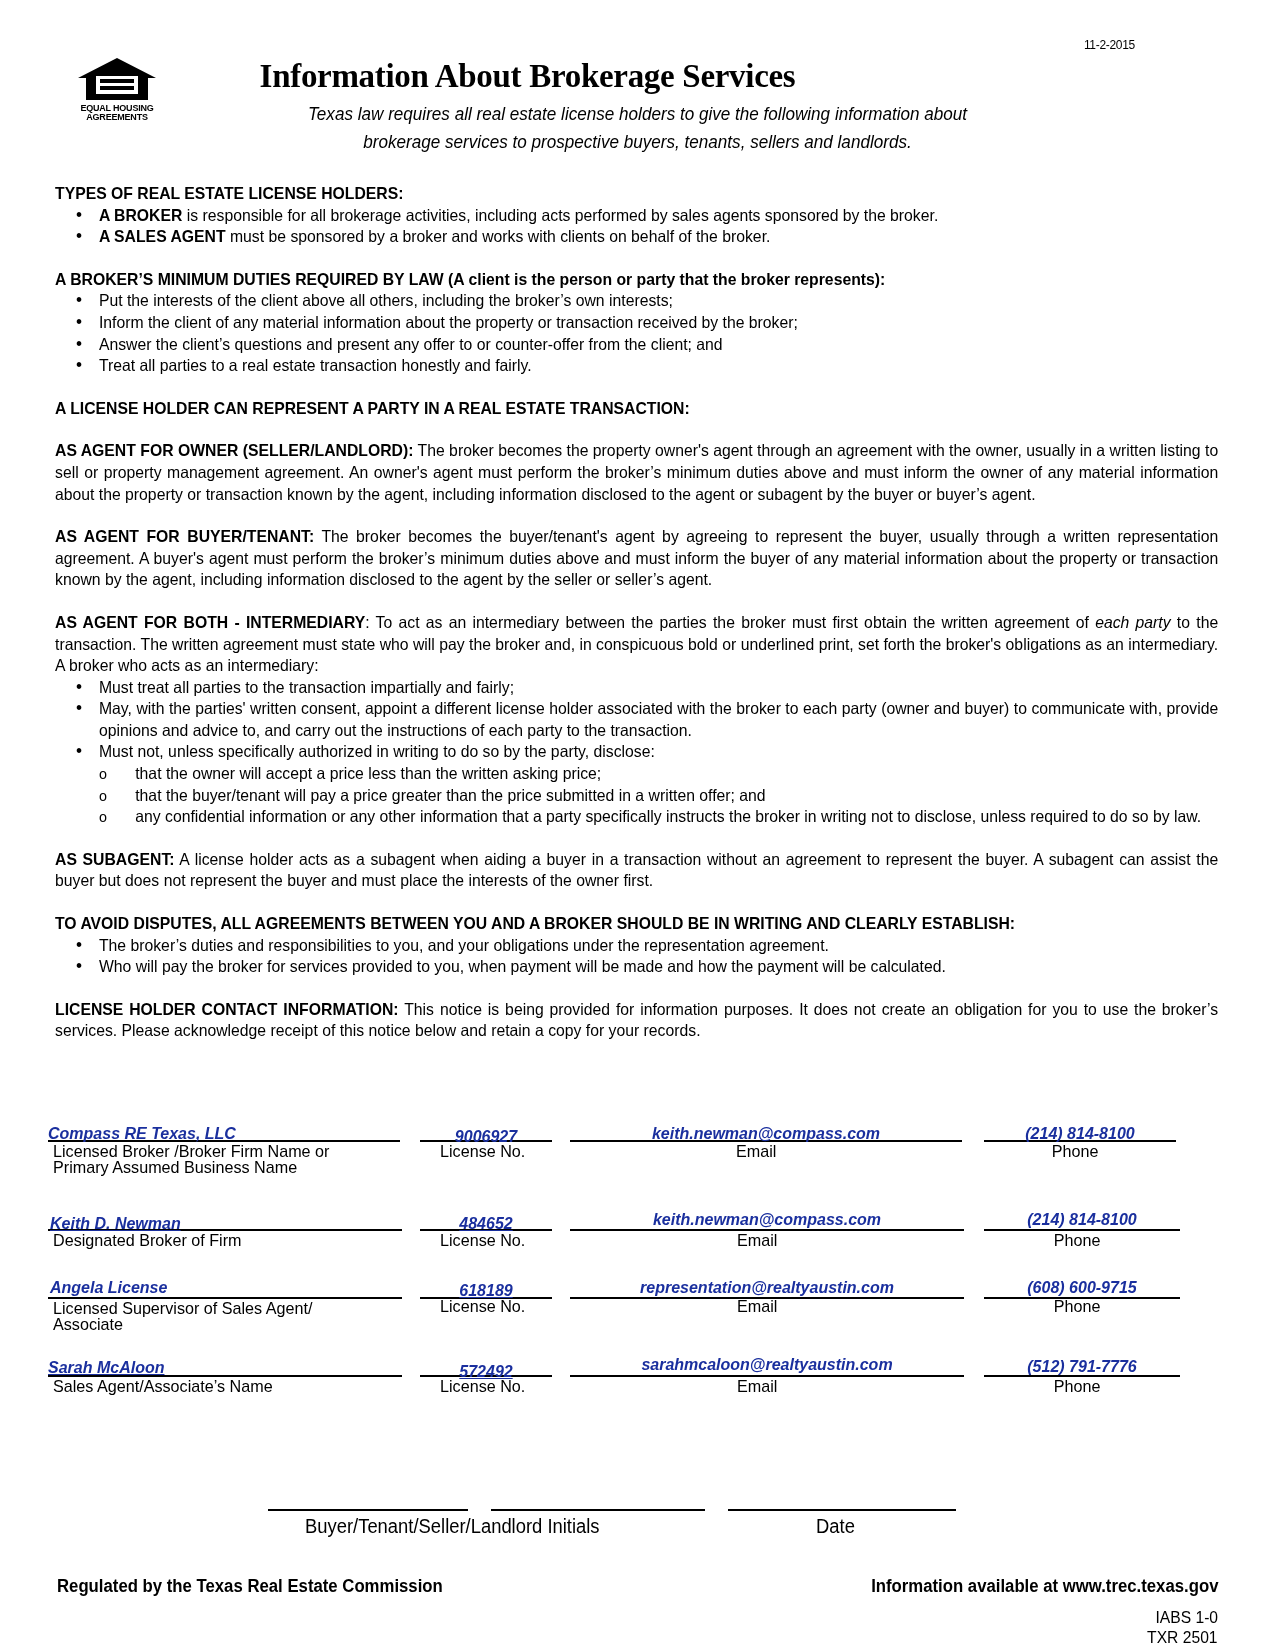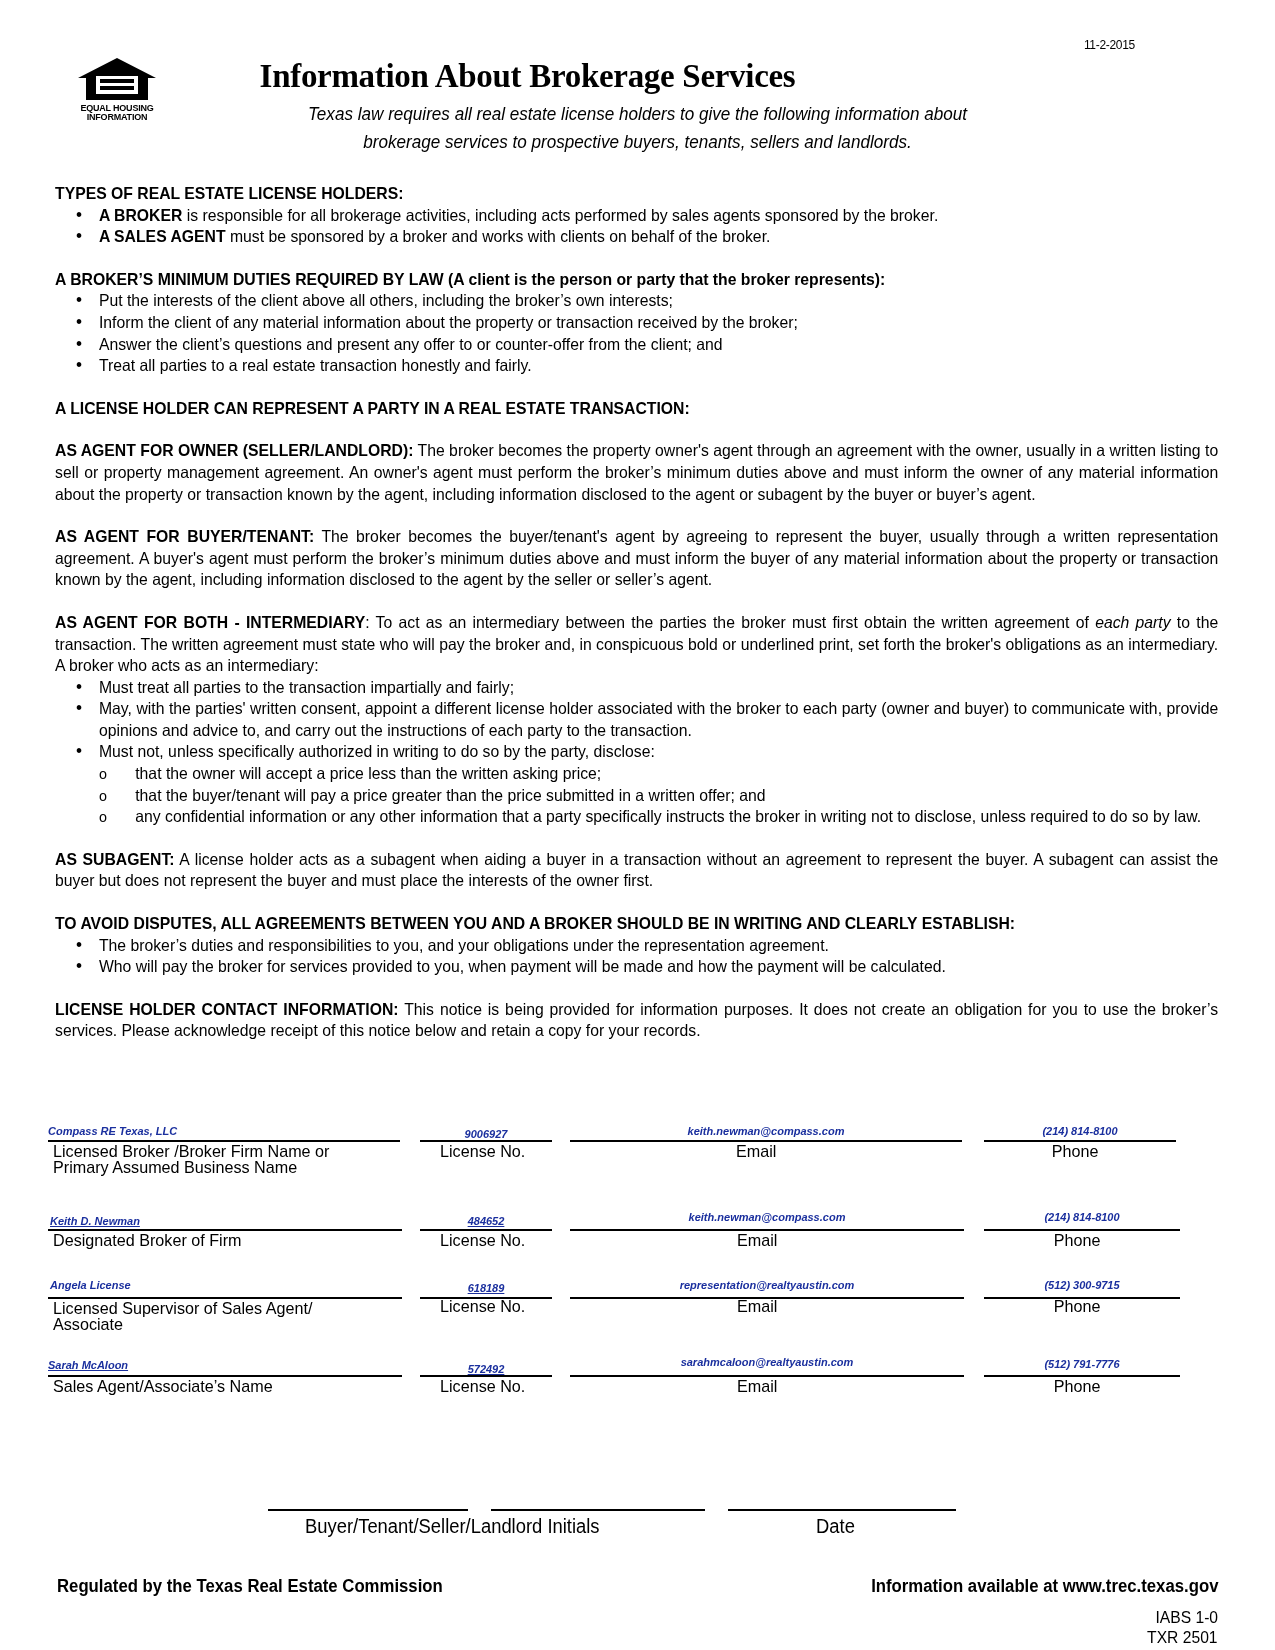--- a/index.html
+++ b/index.html
@@ -15,21 +15,21 @@
   .body p { margin: 0; text-align: justify; }
   .body h4 { margin: 0; font-size: 16.5px; font-weight: bold; }
   .body ul { margin: 0; padding-left: 46px; list-style: none; }
   .body ul li { position: relative; text-align: justify; }
   .body ul li::before { content: "\2022"; position: absolute; left: -24px; font-size: 18px; }
   .body ul.sub { padding-left: 84px; }
   .body ul.sub li::before { content: "o"; left: -38px; font-size: 15px; }
   .gap { height: 21px; }
   .body { transform: scaleX(0.955); transform-origin: left top; width: 1218px; }
   .sig-row { position: absolute; left: 0; width: 1275px; }
-  .sig-val { position: absolute; bottom: 0; color: #1a2f9e; font-weight: bold; font-style: italic; font-size: 11px; white-space: nowrap; }
+  .sig-val { position: absolute; bottom: 0; color: #1a2f9e; font-weight: bold; font-style: italic; font-size: 16px; white-space: nowrap; }
   .sig-line { position: absolute; border-bottom: 2px solid #000; }
   .sig-lbl { position: absolute; font-size: 17px; line-height: 16px; white-space: nowrap; transform: scaleX(0.95); transform-origin: left top; }
   .center { text-align: center; }
   .initials-line { position: absolute; top: 1509px; height: 0; border-top: 2px solid #000; }
   .initials-lbl { position: absolute; top: 1515px; font-size: 20px; transform: scaleX(0.92); transform-origin: left top; }
   .foot { position: absolute; top: 1576px; font-weight: bold; font-size: 18px; transform: scaleX(0.93); }
   .formno { position: absolute; right: 57px; font-size: 17px; transform: scaleX(0.92); transform-origin: right top; }
 </style>
 </head>
 <body>
@@ -39,21 +39,21 @@
 <div class="abs logo">
   <svg width="82" height="44" viewBox="0 0 82 44">
     <polygon points="41,2 80,22 72,22 72,44 10,44 10,22 2,22" fill="#000"></polygon>
     <rect x="20" y="20" width="42" height="18" fill="#fff"></rect>
     <polygon points="41,8 68,20 14,20" fill="#000"></polygon>
     <rect x="20" y="14" width="42" height="6" fill="#000"></rect>
     <rect x="24" y="23" width="34" height="4" fill="#000"></rect>
     <rect x="24" y="30" width="34" height="4" fill="#000"></rect>
   </svg>
   <div class="lt" style="margin-top:4px">EQUAL HOUSING</div>
-  <div class="lt">INFORMATION</div>
+  <div class="lt">AGREEMENTS</div>
 </div>
 
 <div class="abs title">Information About Brokerage Services</div>
 <div class="abs subtitle">
   <div>Texas law requires all real estate license holders to give the following information about</div>
   <div>brokerage services to prospective buyers, tenants, sellers and landlords.</div>
 </div>
 
 <div class="abs body">
   <h4>TYPES OF REAL ESTATE LICENSE HOLDERS:</h4>
@@ -143,21 +143,21 @@
 </div>
 
 <div class="sig-row" style="top:1277px;">
   <div class="sig-line" style="left:48px; width:354px; top:20px;"></div>
   <div class="sig-val" style="left:50px; top:2px; bottom:auto;">Angela License</div>
   <div class="sig-line" style="left:420px; width:132px; top:20px;"></div>
   <div class="sig-val center" style="left:420px; width:132px; top:5px; bottom:auto; text-decoration: underline;">618189</div>
   <div class="sig-line" style="left:570px; width:394px; top:20px;"></div>
   <div class="sig-val center" style="left:570px; width:394px; top:2px; bottom:auto;">representation@realtyaustin.com</div>
   <div class="sig-line" style="left:984px; width:196px; top:20px;"></div>
-  <div class="sig-val center" style="left:984px; width:196px; top:2px; bottom:auto;">(512) 300-9715</div>
+  <div class="sig-val center" style="left:984px; width:196px; top:2px; bottom:auto;">(608) 600-9715</div>
   <div class="sig-lbl" style="left:53px; top:24px;">
     <div>Licensed Supervisor of Sales Agent/</div>
     <div>Associate</div>
   </div>
   <div class="sig-lbl center" style="left:420px; width:132px; top:22px;">License No.</div>
   <div class="sig-lbl center" style="left:570px; width:394px; top:22px;">Email</div>
   <div class="sig-lbl center" style="left:984px; width:196px; top:22px;">Phone</div>
 </div>
 
 <div class="sig-row" style="top:1355px;">

